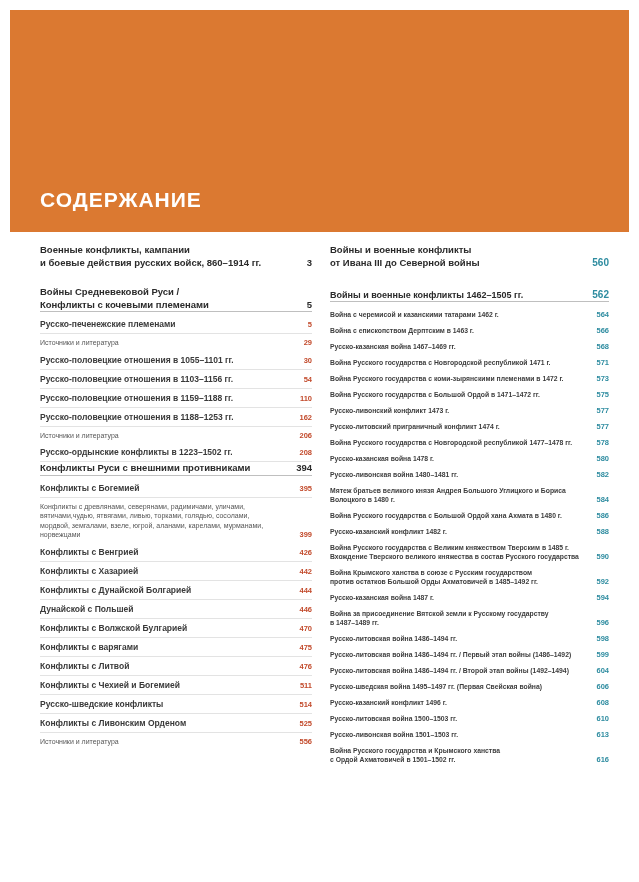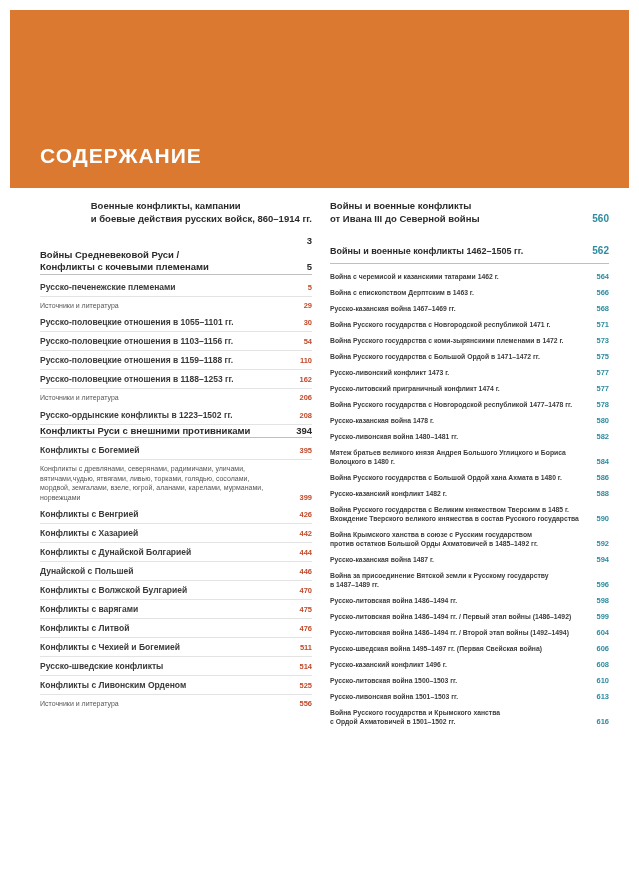--- a/index.html
+++ b/index.html
@@ -19,21 +19,21 @@
   }
   .page{
     position:relative;
     width:639px;
     height:882px;
     background:#ffffff;
     overflow:hidden;
   }
   .hero{
     margin:10px 10px 0 10px;
-    height:178px;
+    height:222px;
     background:var(--orange);
     position:relative;
   }
   .hero h1{
     position:absolute;
     left:30px;
     bottom:20px;
     color:#ffffff;
     font-size:21px;
     font-weight:700;
@@ -58,22 +58,21 @@
     flex:0 0 auto;
     font-weight:700;
     text-align:right;
   }
   
   .col-left .row-intro{
     font-weight:700;
     font-size:9.5px;
     line-height:12.5px;
     color:#2b2b2b;
-    margin-bottom:1px;
-    flex-direction:column;
+    margin-bottom:17px;
   }
   .col-left .row-intro .num,
   .col-left .row-section .num{
     color:#2b2b2b;
     font-size:9.5px;
   }
   .col-left .row-section{
     font-weight:700;
     font-size:9.5px;
     line-height:12.5px;
@@ -113,21 +112,21 @@
   .col-right .row-intro .num,
   .col-right .row-section .num{
     font-size:10px;
     margin-top:7px;
   }
   .col-right .row-section{
     font-weight:700;
     font-size:9px;
     line-height:12px;
     color:#2b2b2b;
-    padding-bottom:6px;
+    padding-bottom:0;
     border-bottom:1px solid var(--rule-strong);
     margin-bottom:4px;
   }
   .col-right .row-item{
     font-weight:700;
     font-size:6.8px;
     line-height:9px;
     color:#3d3d3d;
     padding:3.5px 0;
   }

